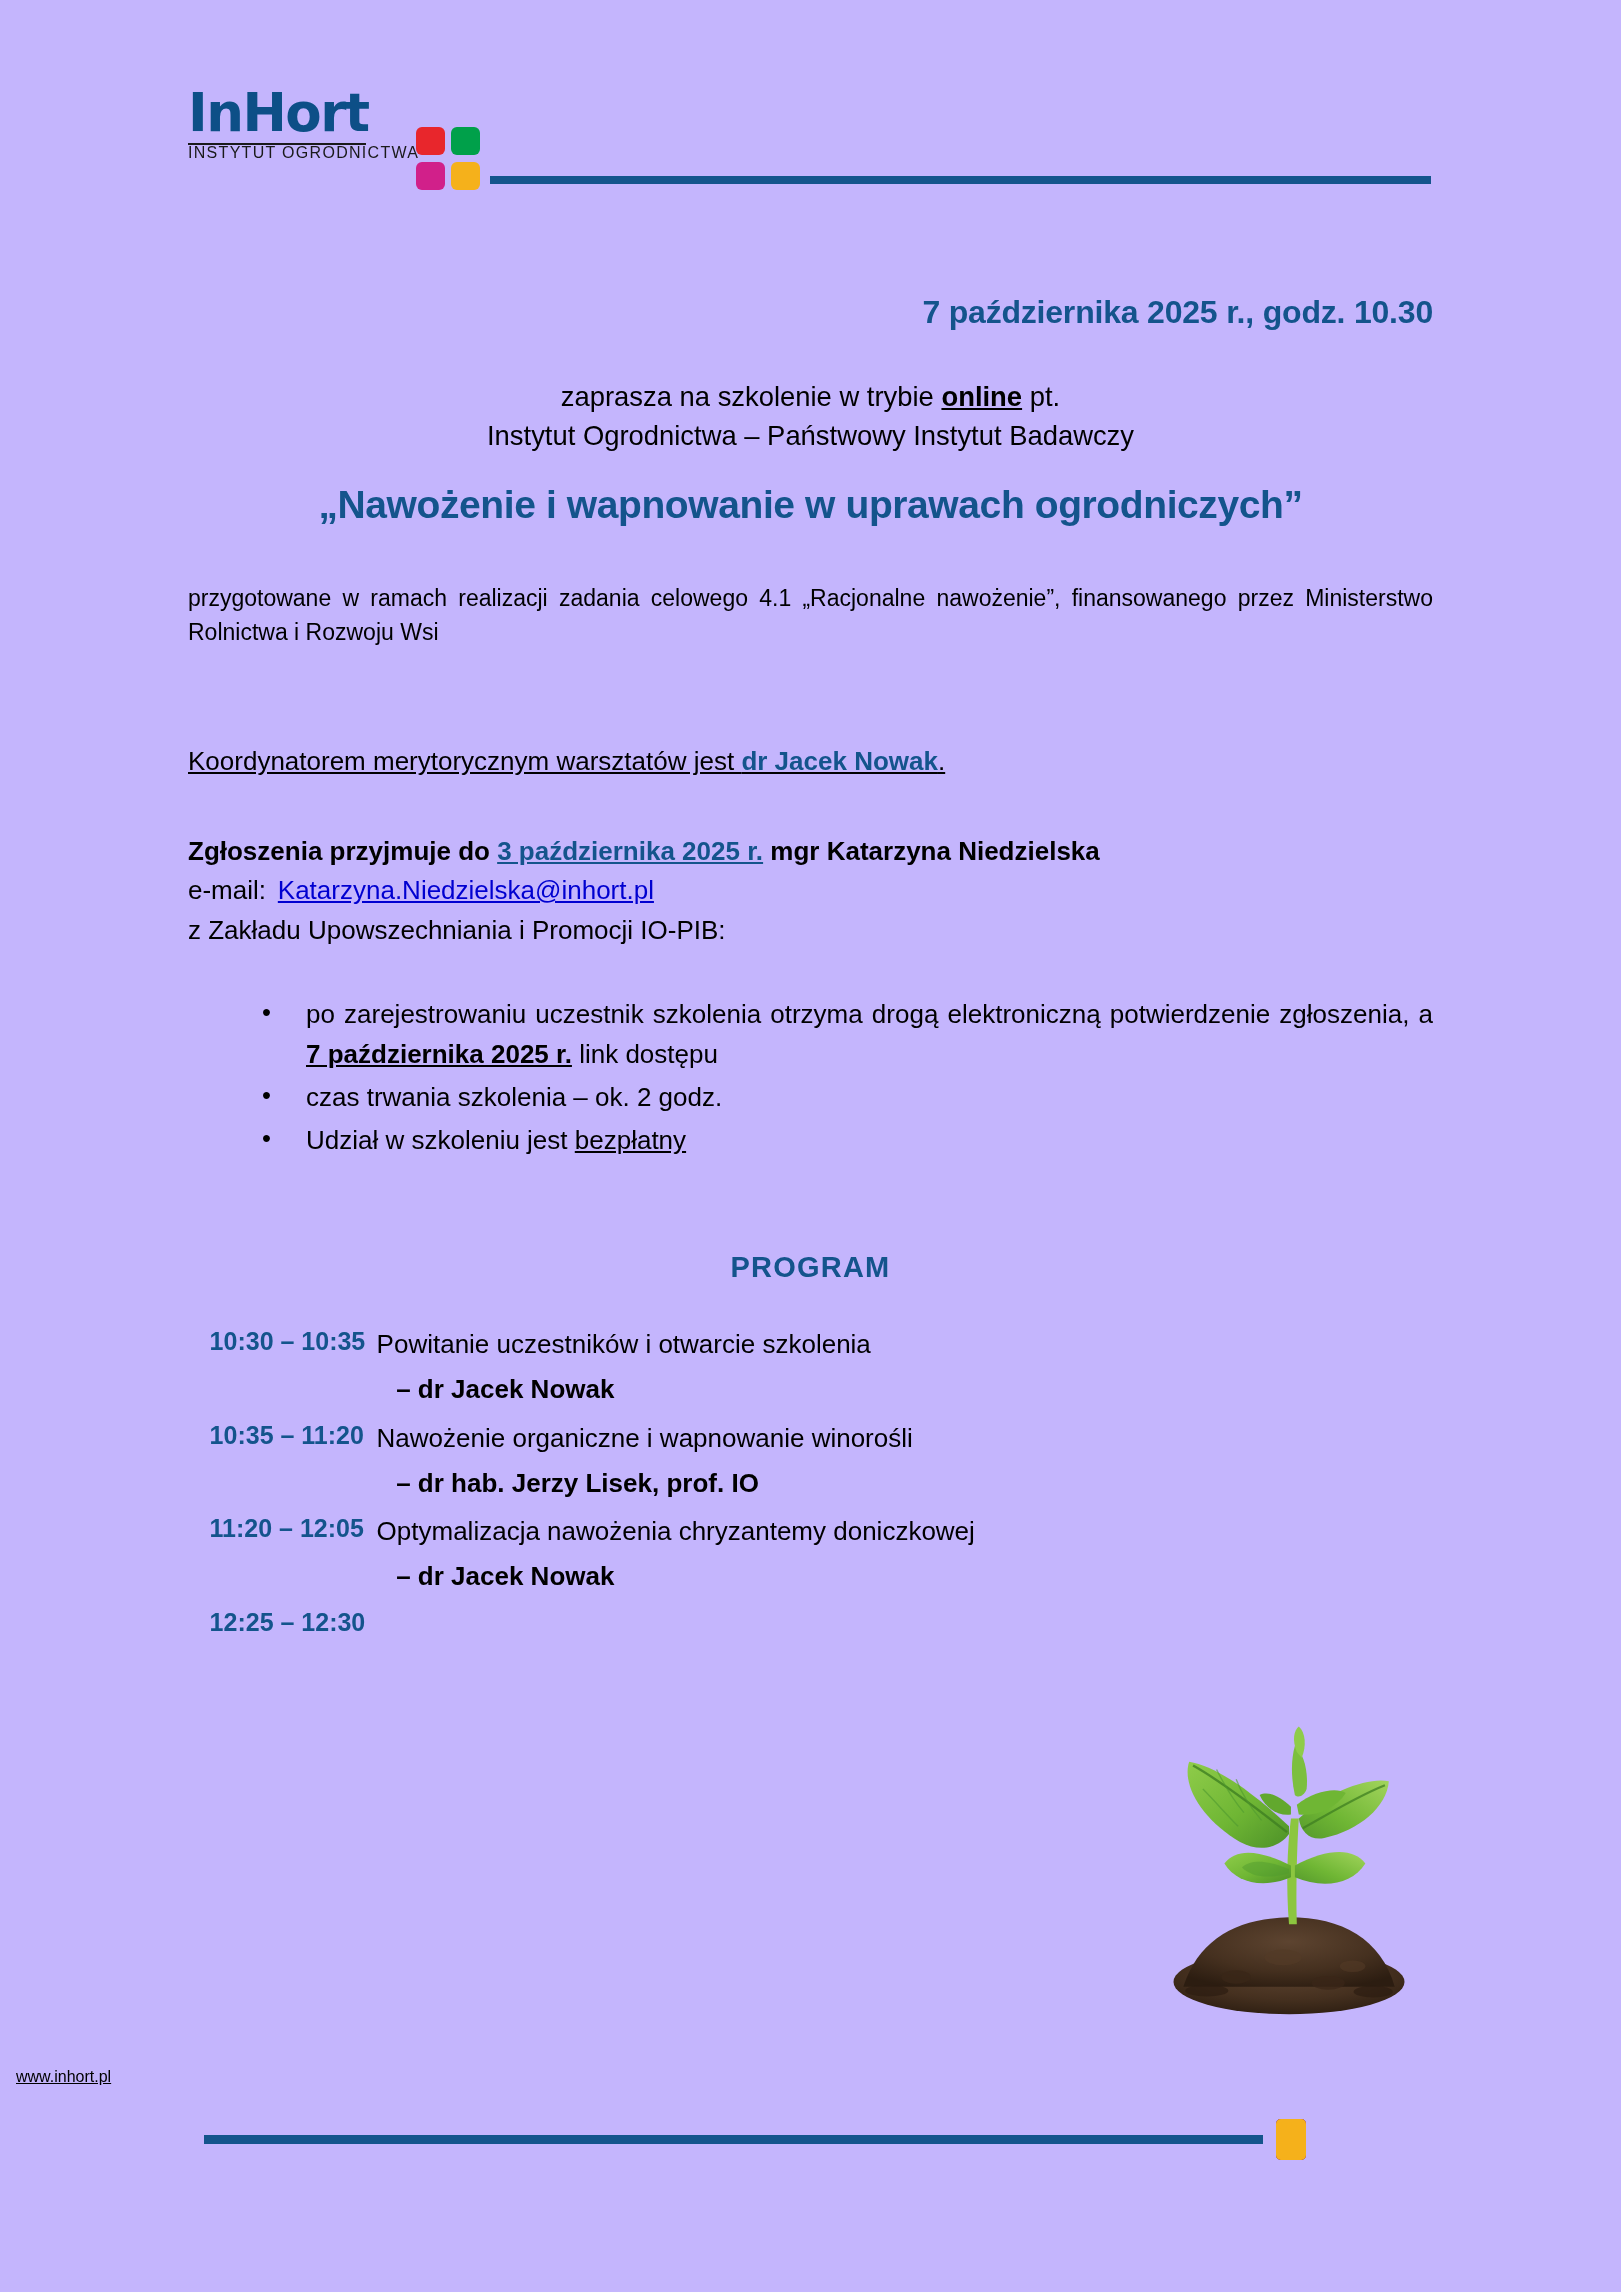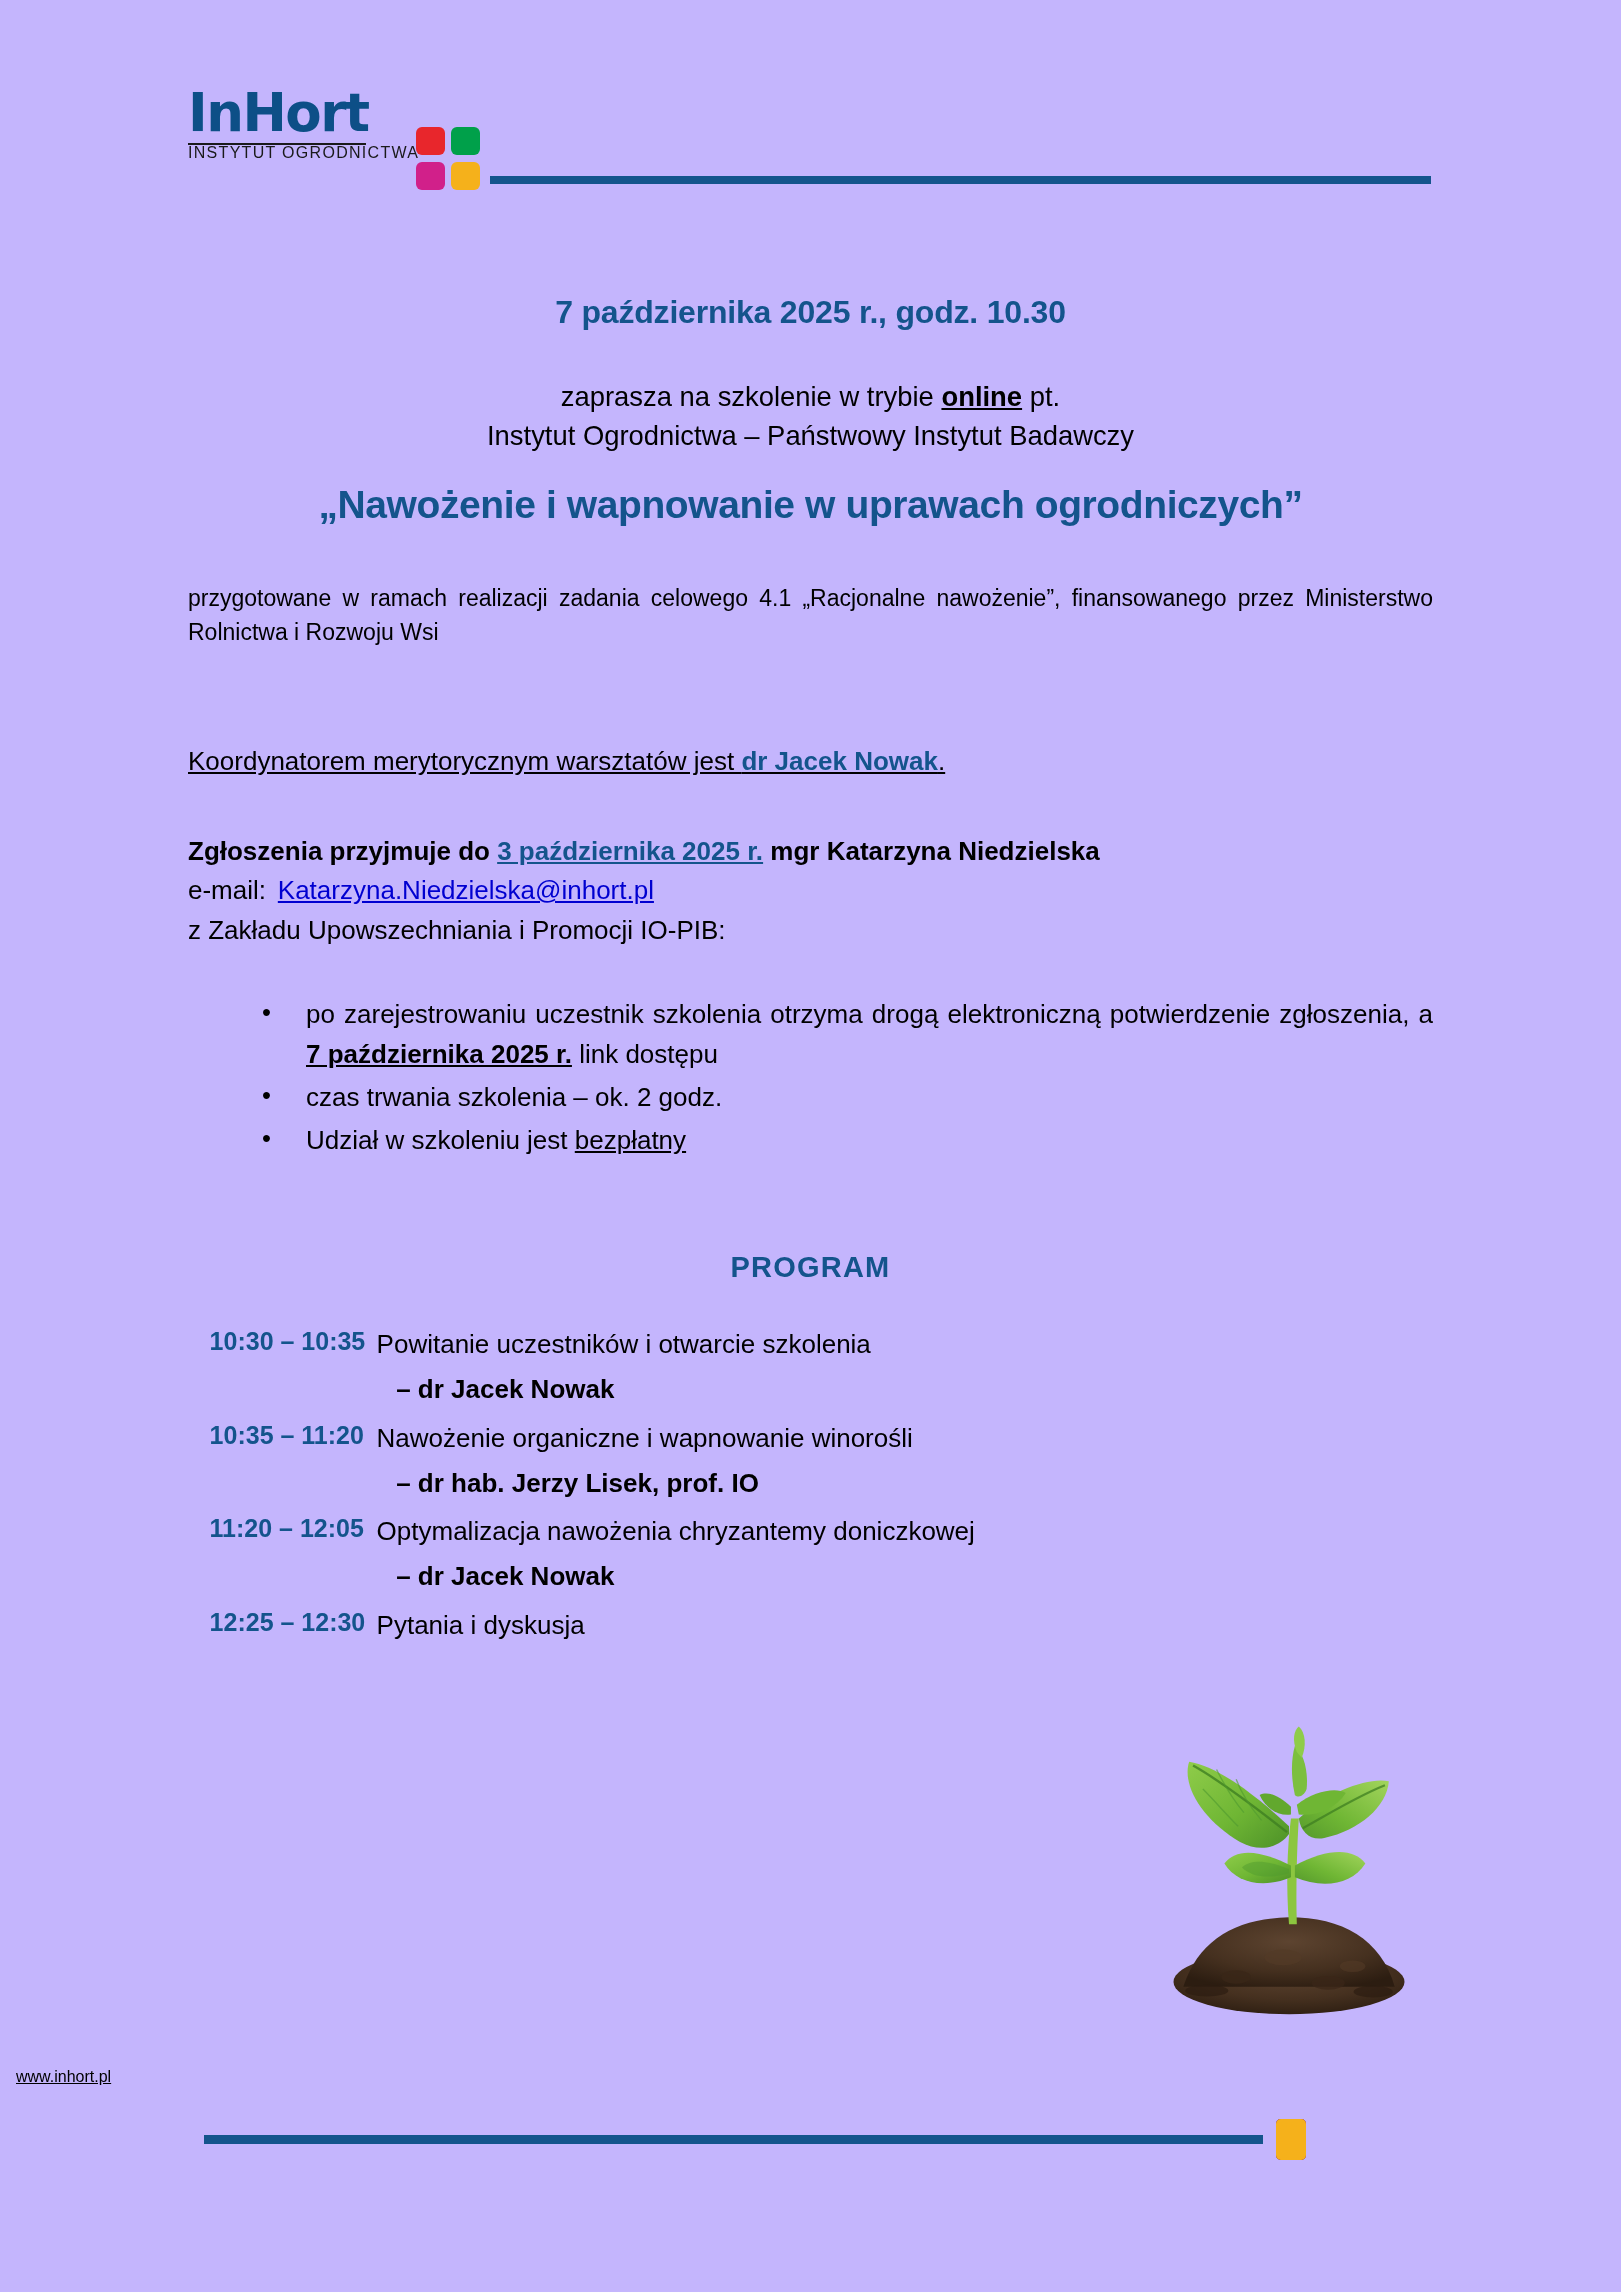--- a/index.html
+++ b/index.html
@@ -87,21 +87,21 @@
 
   
   .content {
     position: absolute;
     left: 188px;
     top: 294px;
     width: 1245px;
   }
 
   .date-heading {
-    text-align: center;
+    text-align: right;
     font-size: 32px;
     font-weight: bold;
     color: #14548c;
     letter-spacing: -0.2px;
     margin: 0 0 47px 0;
   }
 
   .invite-lines {
     text-align: center;
     font-size: 27.4px;
@@ -356,23 +356,20 @@
       <div class="sched-row">
         <div class="sched-time">11:20 – 12:05</div>
         <div class="sched-body">
           <div class="sched-topic">Optymalizacja nawożenia chryzantemy doniczkowej</div>
           <div class="sched-speaker">– dr Jacek Nowak</div>
         </div>
       </div>
 
       <div class="sched-row no-speaker">
         <div class="sched-time">12:25 – 12:30</div>
-        <div class="sched-body">
-          <div class="sched-topic">Pytania i dyskusja</div>
-        </div>
       </div>
 
     </div>
   </div>
 
   <div class="plant-wrap">
     <svg viewBox="0 0 300 330" width="294" height="323">
       <defs>
         <linearGradient id="leafA" x1="0" y1="0" x2="1" y2="1">
           <stop offset="0%" stop-color="#8fcc4a"></stop>

